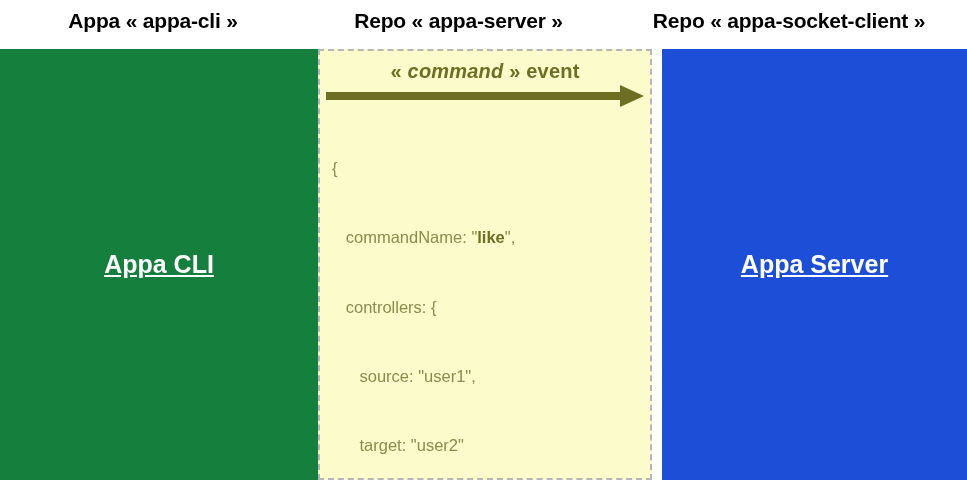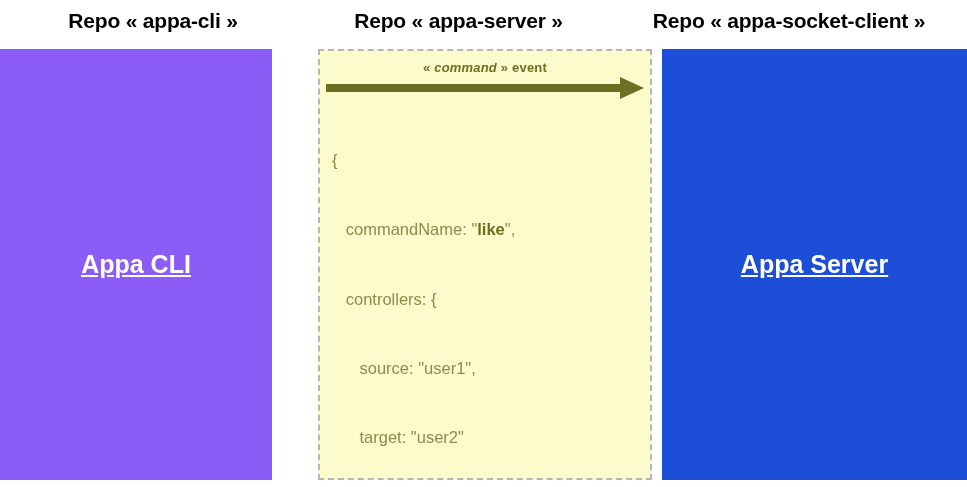--- a/index.html
+++ b/index.html
@@ -44,23 +44,23 @@
     top: 49px;
     left: 0;
     width: 967px;
     height: 431px;
   }
 
   .panel-left {
     position: absolute;
     left: 0;
     top: 0;
-    width: 272px;
+    width: 318px;
     height: 431px;
-    background: #8b5cf6;
+    background: #15803d;
     display: flex;
     flex-direction: column;
     align-items: center;
     justify-content: center;
     box-sizing: border-box;
   }
   .panel-right {
     position: absolute;
     left: 662px;
     top: 0;
@@ -103,21 +103,21 @@
     width: 334px;
     height: 431px;
     background: #fbfbcc;
     border: 2px dashed #b6b6b6;
     box-sizing: border-box;
     overflow: hidden;
   }
 
   .evt-heading {
     text-align: center;
-    font-size: 13px;
+    font-size: 20px;
     font-weight: bold;
     color: #6f6f24;
     letter-spacing: 0.2px;
     white-space: nowrap;
   }
   .evt-heading .emph {
     font-style: italic;
     font-weight: bold;
   }
   .evt-heading-1 { margin-top: 9px; }
@@ -139,21 +139,21 @@
   .code-block .b {
     font-weight: bold;
     color: #6f6f24;
   }
   .code-line { white-space: pre; }
 </style>
 </head>
 <body>
 
 <div class="headers">
-  <div class="header-cell left">Repo « appa-cli »</div>
+  <div class="header-cell left">Appa « appa-cli »</div>
   <div class="header-cell right">Repo « appa-server »</div>
   <div class="header-cell middle">Repo « appa-socket-client »</div>
 </div>
 
 <div class="panels">
 
   <div class="panel-left">
     <div class="side-title">Appa CLI</div>
   </div>
 

